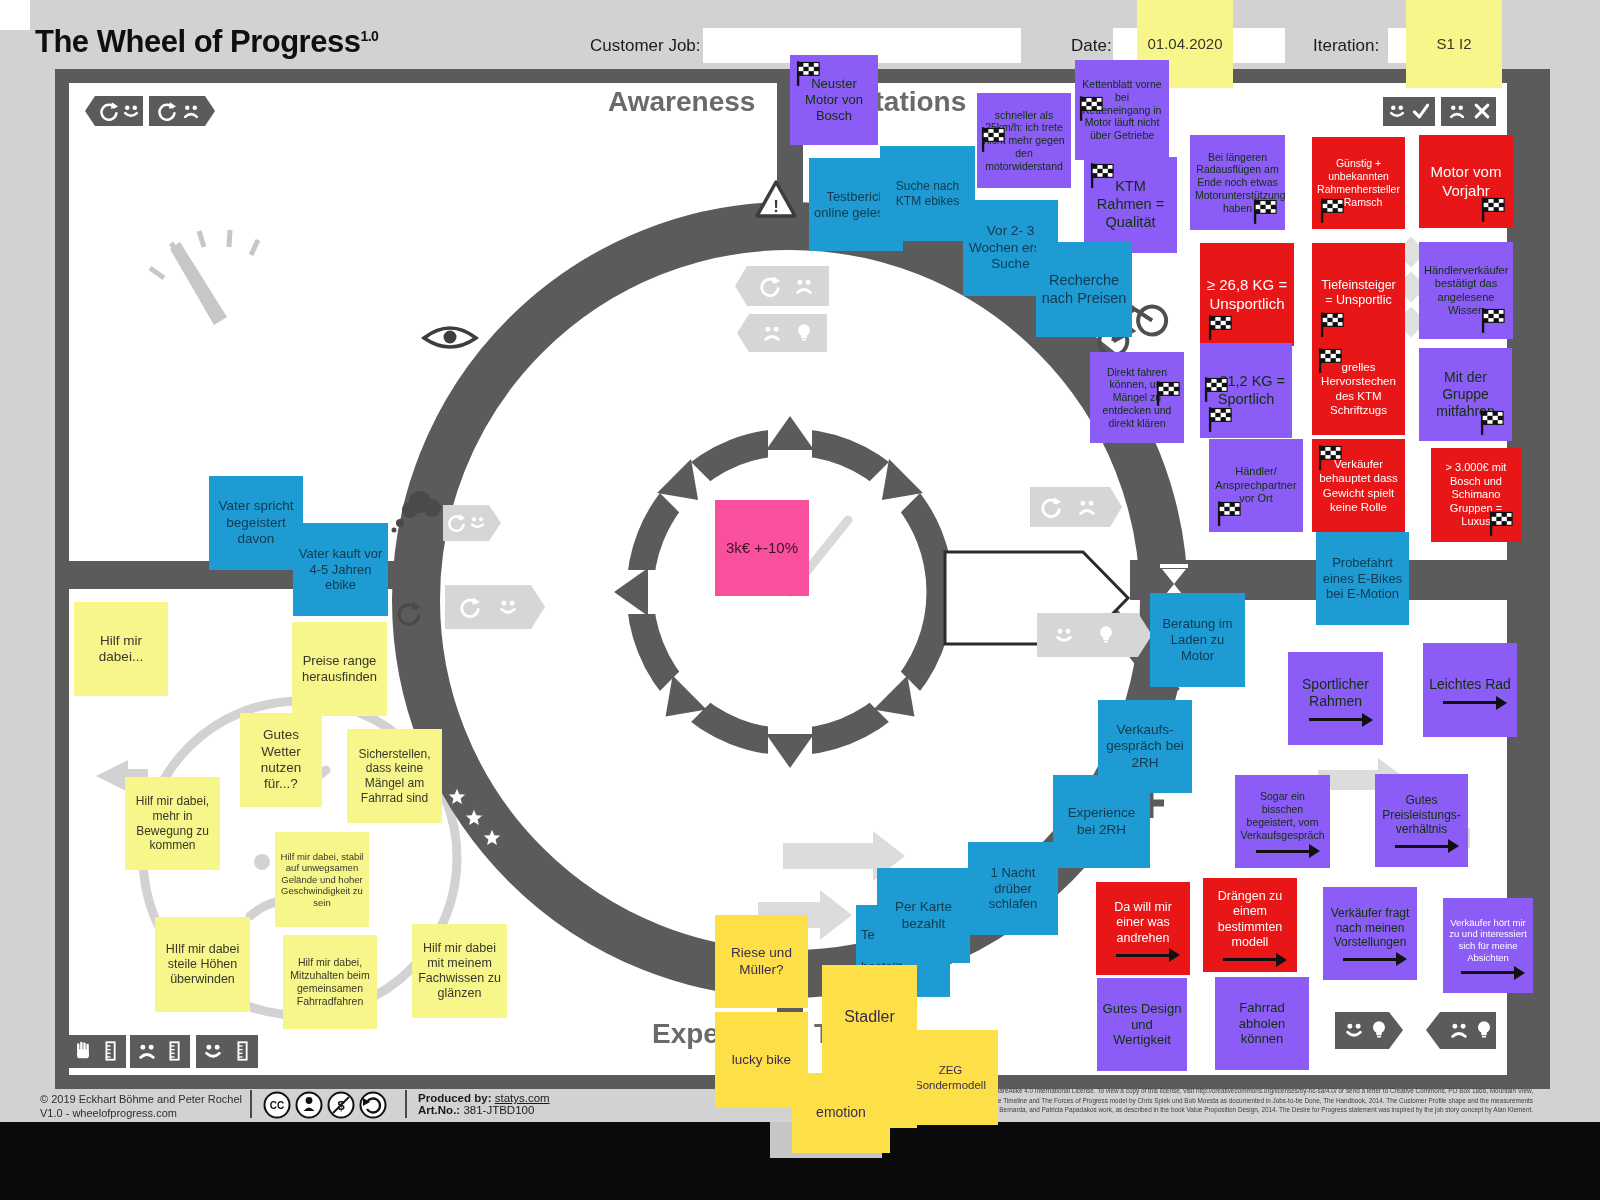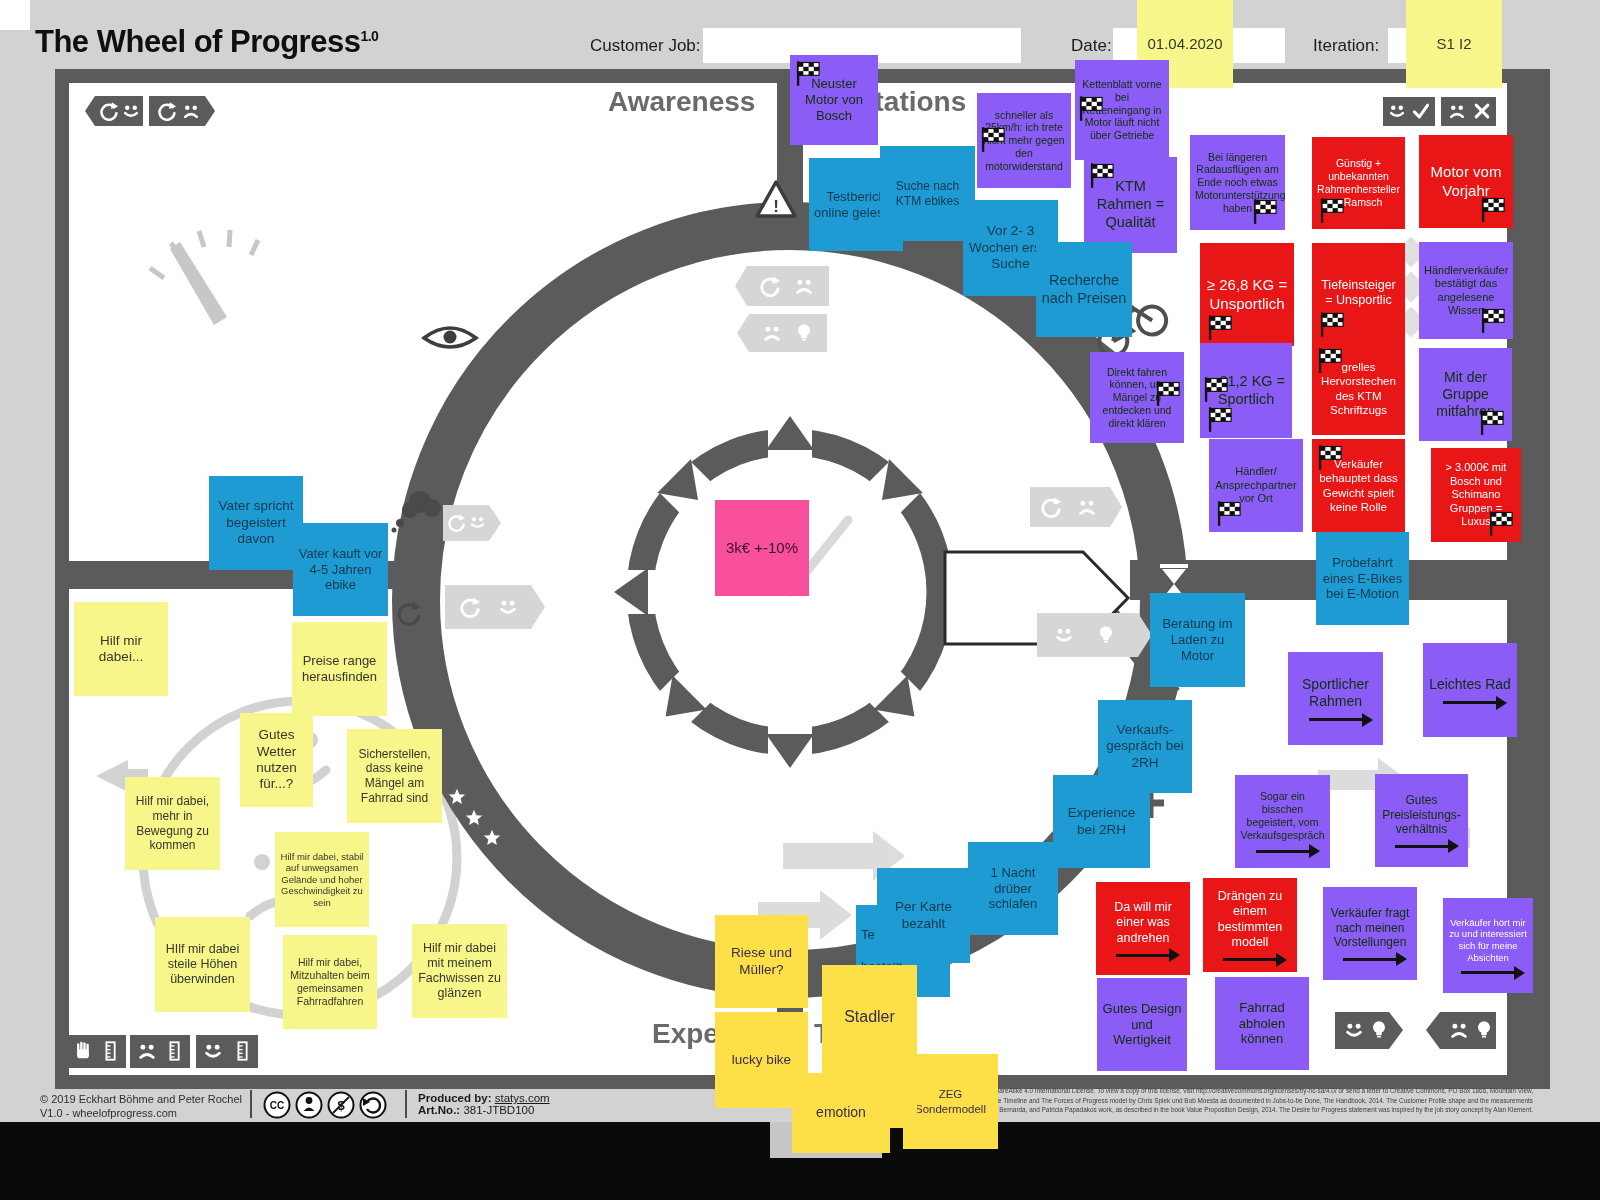--- a/index.html
+++ b/index.html
@@ -430,21 +430,21 @@
       <div class="note n-red" style="left: 1431px; top: 448px; width: 90px; height: 94px; font-size: 11px;"><span class="ntext">&gt; 3.000€ mit Bosch und Schimano Gruppen = Luxus</span><svg class="flag fl-br" viewBox="0 0 24 24">
           <use href="#sym-flag"></use>
         </svg></div>
       <div class="note n-blue" style="left: 1316px; top: 532px; width: 93px; height: 93px; font-size: 13px;"><span class="ntext">Probefahrt eines E-Bikes bei E-Motion</span></div>
       <div class="note n-blue" style="left: 209px; top: 476px; width: 94px; height: 94px; font-size: 13.5px;"><span class="ntext">Vater spricht begeistert davon</span></div>
       <div class="note n-blue" style="left: 293px; top: 523px; width: 95px; height: 93px; font-size: 13px;"><span class="ntext">Vater kauft vor 4-5 Jahren ebike</span></div>
       <div class="note n-pink" style="left: 715px; top: 500px; width: 94px; height: 96px; font-size: 15px;"><span class="ntext">3k€ +-10%</span></div>
       <div class="note n-blue" style="left: 1150px; top: 593px; width: 95px; height: 94px; font-size: 13px;"><span class="ntext">Beratung im Laden zu Motor</span></div>
       <div class="note n-yellow" style="left: 74px; top: 602px; width: 94px; height: 94px; font-size: 13.5px;"><span class="ntext">Hilf mir dabei...</span></div>
       <div class="note n-yellow" style="left: 292px; top: 622px; width: 95px; height: 94px; font-size: 13px;"><span class="ntext">Preise range herausfinden</span></div>
-      <div class="note n-yellow" style="left: 240px; top: 713px; width: 73px; height: 94px; font-size: 13.5px;"><span class="ntext">Gutes Wetter nutzen für...?</span></div>
+      <div class="note n-yellow" style="left: 240px; top: 713px; width: 82px; height: 94px; font-size: 13.5px;"><span class="ntext">Gutes Wetter nutzen für...?</span></div>
       <div class="note n-yellow" style="left: 347px; top: 729px; width: 95px; height: 94px; font-size: 12px;"><span class="ntext">Sicherstellen, dass keine Mängel am Fahrrad sind</span></div>
       <div class="note n-yellow" style="left: 125px; top: 777px; width: 95px; height: 93px; font-size: 12px;"><span class="ntext">Hilf mir dabei, mehr in Bewegung zu kommen</span></div>
       <div class="note n-yellow" style="left: 275px; top: 832px; width: 94px; height: 95px; font-size: 9.5px;"><span class="ntext">Hilf mir dabei, stabil auf unwegsamen Gelände und hoher Geschwindigkeit zu sein</span></div>
       <div class="note n-yellow" style="left: 155px; top: 917px; width: 95px; height: 95px; font-size: 12.5px;"><span class="ntext">HIlf mir dabei steile Höhen überwinden</span></div>
       <div class="note n-yellow" style="left: 283px; top: 935px; width: 94px; height: 94px; font-size: 10.5px;"><span class="ntext">Hilf mir dabei, Mitzuhalten beim gemeinsamen Fahrradfahren</span></div>
       <div class="note n-yellow" style="left: 412px; top: 924px; width: 95px; height: 94px; font-size: 12.5px;"><span class="ntext">Hilf mir dabei mit meinem Fachwissen zu glänzen</span></div>
       <div class="note n-blue" style="left: 1098px; top: 700px; width: 94px; height: 93px; font-size: 13.5px;"><span class="ntext">Verkaufs-gespräch bei 2RH</span></div>
       <div class="note n-blue" style="left: 1053px; top: 775px; width: 97px; height: 93px; font-size: 13.5px;"><span class="ntext">Experience bei 2RH</span></div>
       <div class="note n-blue" style="left: 968px; top: 842px; width: 90px; height: 93px; font-size: 13px;"><span class="ntext">1 Nacht drüber schlafen</span></div>
       <div class="note n-blue al-left" style="left: 856px; top: 905px; width: 94px; height: 92px; font-size: 13px;"><span class="ntext">Te
@@ -456,18 +456,18 @@
       <div class="note n-green" style="left: 1235px; top: 775px; width: 95px; height: 93px; font-size: 10.5px;"><span class="ntext">Sogar ein bisschen begeistert, vom Verkaufsgespräch</span><span class="arr"></span></div>
       <div class="note n-green" style="left: 1375px; top: 774px; width: 93px; height: 93px; font-size: 12px;"><span class="ntext">Gutes Preisleistungs-verhältnis</span><span class="arr"></span></div>
       <div class="note n-red" style="left: 1096px; top: 882px; width: 94px; height: 93px; font-size: 12.5px;"><span class="ntext">Da will mir einer was andrehen</span><span class="arr"></span></div>
       <div class="note n-red" style="left: 1203px; top: 878px; width: 94px; height: 94px; font-size: 12.5px;"><span class="ntext">Drängen zu einem bestimmten modell</span><span class="arr"></span></div>
       <div class="note n-green" style="left: 1323px; top: 887px; width: 94px; height: 93px; font-size: 12px;"><span class="ntext">Verkäufer fragt nach meinen Vorstellungen</span><span class="arr"></span></div>
       <div class="note n-green" style="left: 1443px; top: 898px; width: 90px; height: 95px; font-size: 9.5px; color: rgb(255, 255, 255);"><span class="ntext">Verkäufer hört mir zu und interessiert sich für meine Absichten</span><span class="arr"></span></div>
       <div class="note n-green" style="left: 1097px; top: 978px; width: 90px; height: 93px; font-size: 13px;"><span class="ntext">Gutes Design und Wertigkeit</span></div>
       <div class="note n-green" style="left: 1215px; top: 977px; width: 94px; height: 93px; font-size: 13px;"><span class="ntext">Fahrrad abholen können</span></div>
       <div class="note n-purple" style="left: 715px; top: 915px; width: 93px; height: 93px; font-size: 13.5px;"><span class="ntext">Riese und Müller?</span></div>
       <div class="note n-purple" style="left: 715px; top: 1012px; width: 93px; height: 96px; font-size: 13.5px;"><span class="ntext">lucky bike</span></div>
-      <div class="note n-purple" style="left: 903px; top: 1030px; width: 95px; height: 95px; font-size: 11.5px; margin-top: 24px;"><span class="ntext">ZEG Sondermodell</span></div>
+      <div class="note n-purple" style="left: 903px; top: 1030px; width: 95px; height: 95px; font-size: 11.5px;"><span class="ntext">ZEG Sondermodell</span></div>
       <div class="note n-purple al-top" style="left: 822px; top: 965px; width: 95px; height: 163px; font-size: 16px;"><span class="ntext">Stadler</span></div>
       <div class="note n-purple" style="left: 792px; top: 1073px; width: 98px; height: 80px; font-size: 14px;"><span class="ntext">emotion</span></div>
     </div>
 
 </div>
 
 </body></html>

